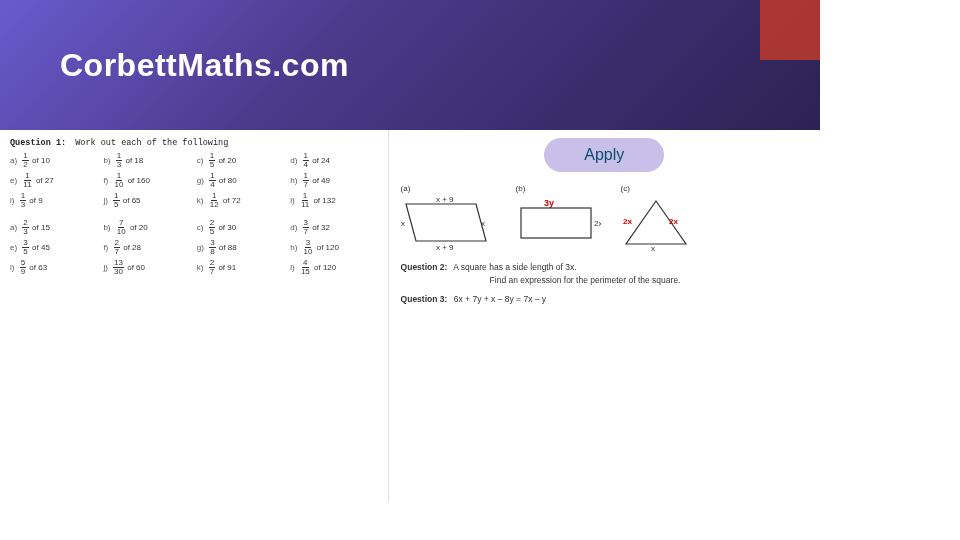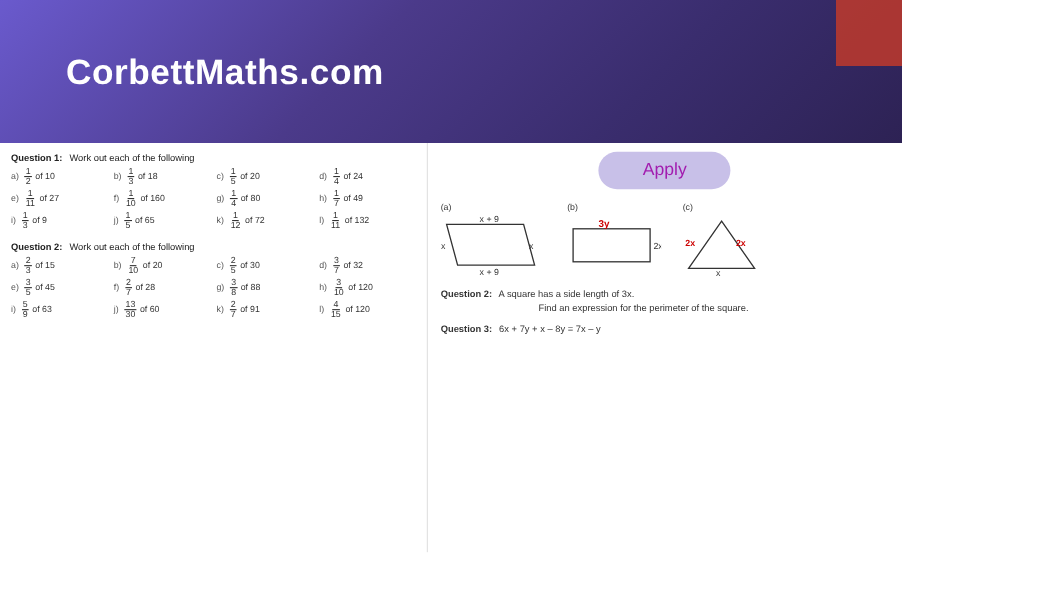--- a/index.html
+++ b/index.html
@@ -84,20 +84,21 @@
 
     .question-block {
       margin-bottom: 10px;
     }
 
     .question-header {
       font-size: 8.5px;
       font-weight: bold;
       margin-bottom: 4px;
       color: #222;
+      font-family: Liberation Mono, monospace;
     }
 
     .question-grid {
       display: grid;
       grid-template-columns: 1fr 1fr 1fr 1fr;
       gap: 3px 6px;
       margin-bottom: 3px;
     }
 
     .question-item {
@@ -147,21 +148,21 @@
       justify-content: center;
       margin-bottom: 12px;
     }
 
     .apply-btn {
       background: #c8c0e8;
       border: none;
       border-radius: 20px;
       padding: 8px 40px;
       font-size: 16px;
-      color: #a21caf;
+      color: #0c4a6e;
       cursor: pointer;
       font-weight: 500;
     }
 
     
     .right-questions {
       font-size: 9px;
       color: #333;
     }
 
@@ -325,24 +326,20 @@
             <span class="fraction">
                 <span class="numerator">1</span>
                 <span class="denominator">11</span>
               </span>
             of 132
           </div>
         </div>
       </div>
 
       <div class="question-block">
-        <div class="question-header">
-          <span>Question 2:</span>
-          <span style="font-weight:normal; margin-left:4px;">Work out each of the following</span>
-        </div>
 
         <div class="question-grid">
           <div class="question-item">
             <span class="q-label">a)</span>
             <span class="fraction">
                 <span class="numerator">2</span>
                 <span class="denominator">3</span>
               </span>
             of 15
           </div>

